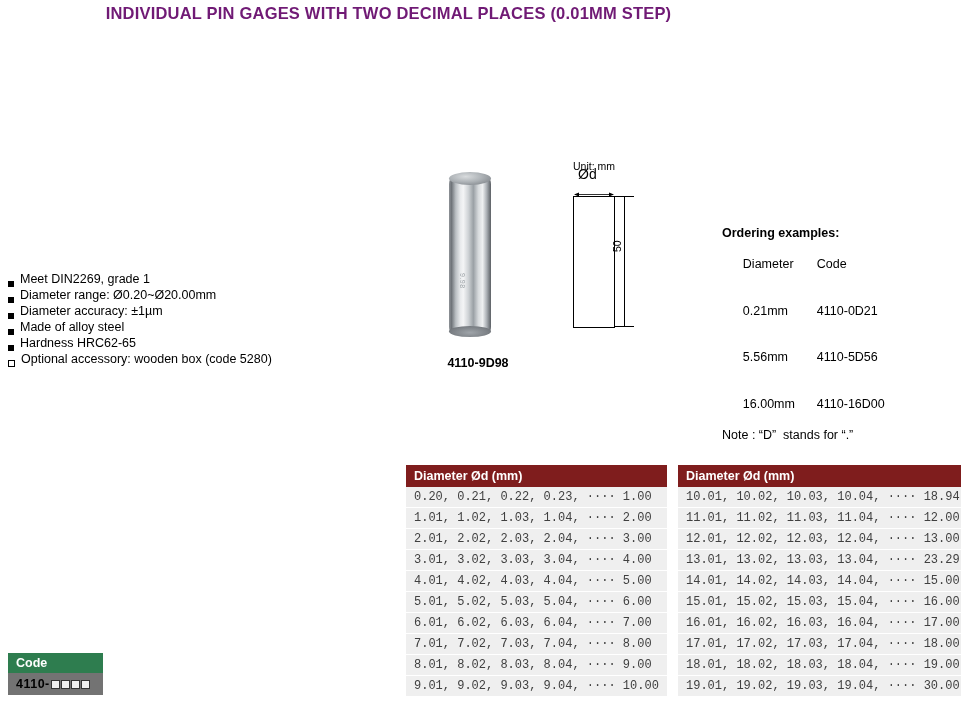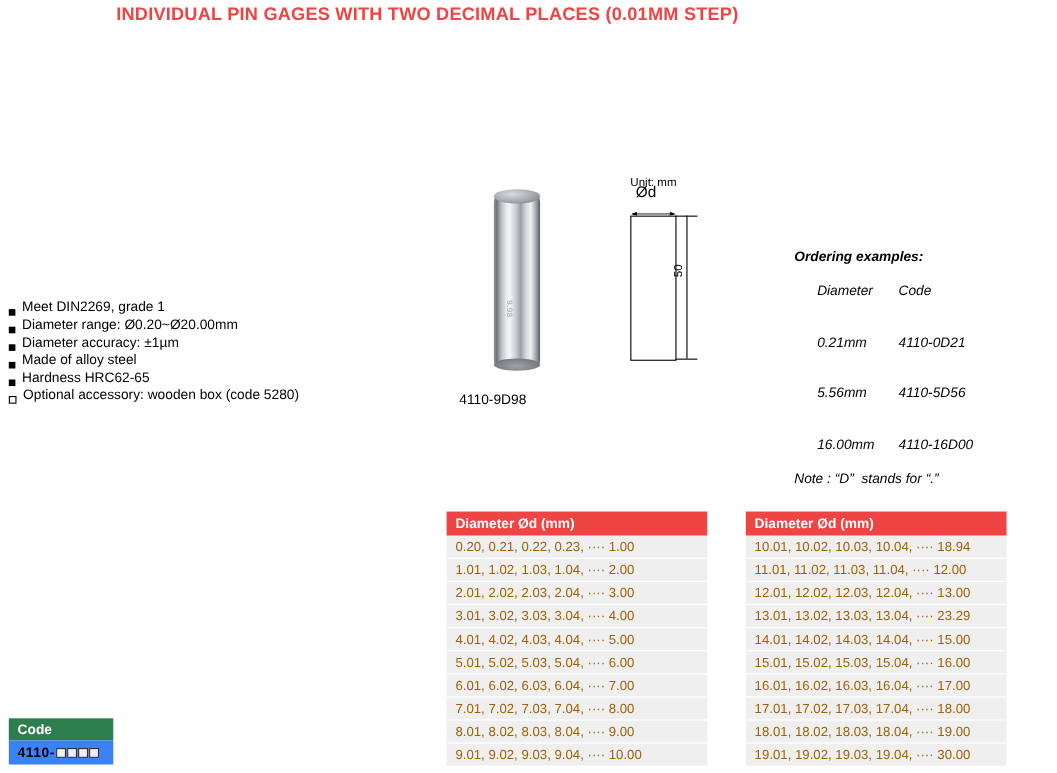--- a/index.html
+++ b/index.html
@@ -23,21 +23,21 @@
   
   .title {
     position: absolute;
     top: 4px;
     left: 0;
     width: 777px;
     text-align: center;
     font-size: 16.5px;
     font-weight: bold;
     letter-spacing: 0.2px;
-    color: #ef4444;
+    color: #701a75;
   }
   
   .features {
     position: absolute;
     left: 8px;
     top: 272px;
     width: 330px;
   }
   .feature-row {
     display: flex;
@@ -114,26 +114,26 @@
     left: 22px;
     top: 105px;
     font-size: 7px;
     color: #9aa0a5;
     transform: rotate(90deg);
     transform-origin: left top;
     letter-spacing: 0.5px;
   }
   .pin-caption {
     position: absolute;
-    left: 388px;
+    left: 418px;
     top: 356px;
     width: 120px;
     text-align: center;
     font-size: 12.5px;
-    font-weight: normal;
+    font-weight: bold;
   }
 
   
   .unit-label {
     position: absolute;
     left: 573px;
     top: 160px;
     font-size: 10.5px;
   }
   .draw-rect {
@@ -191,74 +191,74 @@
     transform-origin: left top;
   }
 
   
   .ordering {
     position: absolute;
     left: 722px;
     top: 226px;
     font-size: 12.5px;
     line-height: 15.5px;
-    font-style: italic;
   }
   .ordering .head {
     font-weight: bold;
   }
   .ordering .row {
     white-space: pre;
   }
   .ordering .col1 { display: inline-block; width: 74px; }
 
   
   .dtable {
     position: absolute;
     width: 237px;
     border-collapse: collapse;
     font-size: 12px;
   }
   .dtable.left { left: 406px; top: 465px; }
   .dtable.right { left: 678px; top: 465px; }
   .dtable th {
-    background: #ef4444;
+    background: #7f1d1d;
     color: #ffffff;
     text-align: left;
     font-weight: bold;
     font-size: 12.5px;
     padding: 4px 8px;
     border: none;
     height: 14px;
   }
   .dtable td {
     background: #efefef;
     padding: 3px 8px;
     border-bottom: 1px solid #ffffff;
-    color: #a16207;
+    color: #404040;
     white-space: nowrap;
+    font-family: Liberation Mono, monospace;
   }
   .dtable tr:last-child td { border-bottom: none; }
 
   
   .codebox {
     position: absolute;
     left: 8px;
     top: 653px;
     width: 95px;
   }
   .codebox .chead {
     background: #2e7d4f;
     color: #fff;
     font-weight: bold;
     font-size: 12.5px;
     padding: 3px 8px;
   }
   .codebox .cbody {
-    background: #3b82f6;
+    background: #737373;
     font-weight: bold;
     font-size: 12.5px;
     padding: 4px 8px;
     letter-spacing: 0.5px;
   }
   .sq-ph {
     display: inline-block;
     width: 7px;
     height: 7px;
     border: 1px solid #333;

